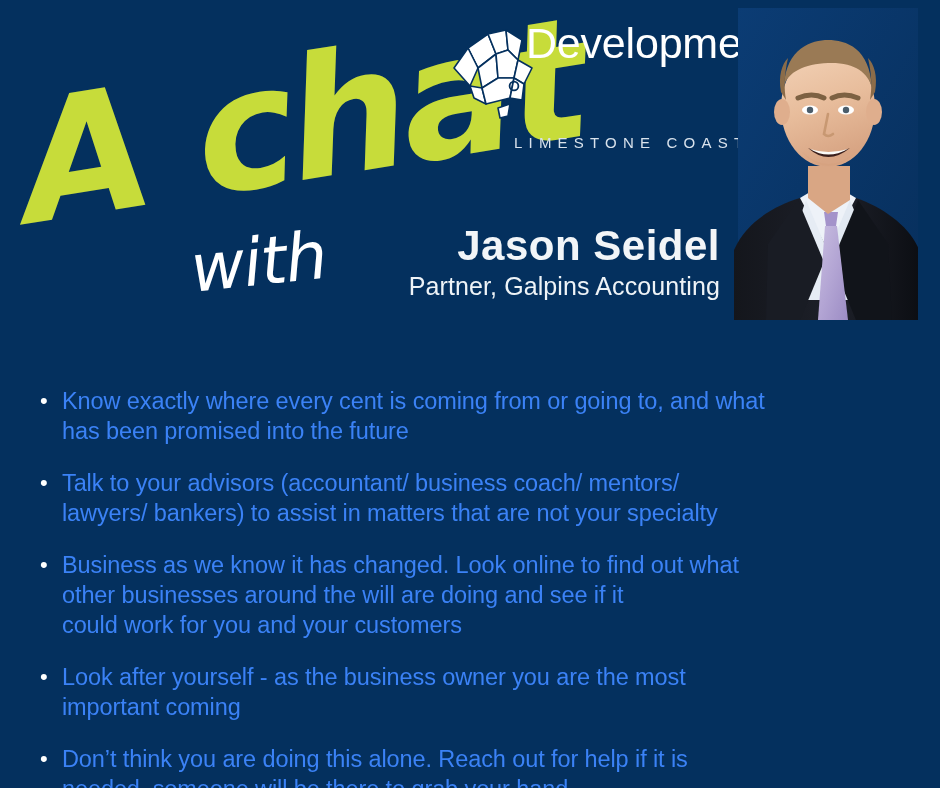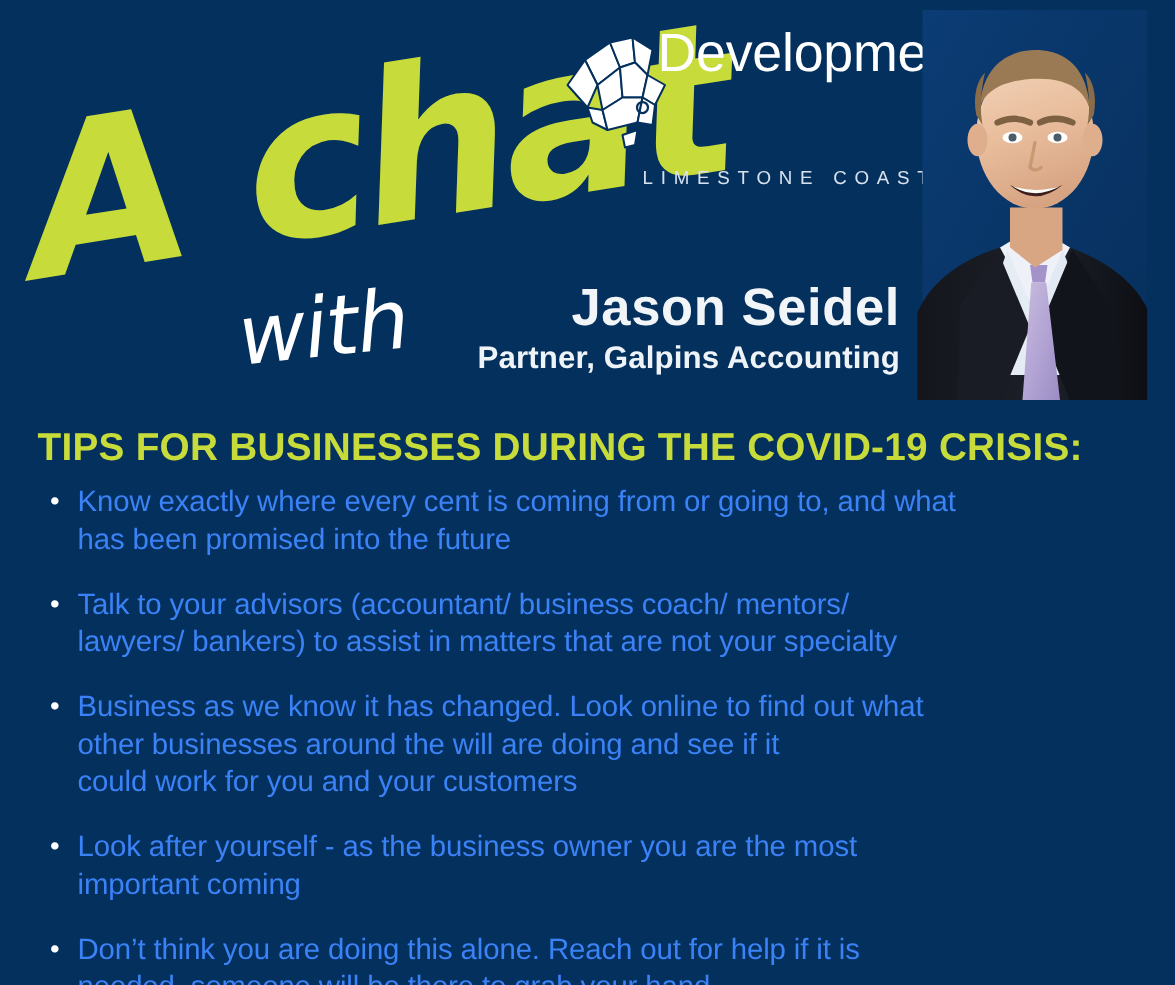--- a/index.html
+++ b/index.html
@@ -113,21 +113,21 @@
   #speaker-name {
     color: #f2f5f8;
     font-size: 42px;
     font-weight: 700;
     letter-spacing: 0.5px;
     line-height: 1.05;
   }
   #speaker-role {
     color: #eef3f7;
     font-size: 25px;
-    font-weight: 700;
+    font-weight: 400;
     letter-spacing: 0.1px;
     margin-top: 4px;
   }
 
   
   #tips-heading {
     position: absolute;
     left: 30px;
     top: 340px;
     color: #c7dc3a;
@@ -283,21 +283,20 @@
         <path d="M74 152 Q100 180 128 152 Q100 176 74 152 Z" fill="#d49f7c" opacity="0.45"></path>
       </g>
     </svg>
   </div>
 
   <div id="speaker">
     <div id="speaker-name">Jason Seidel</div>
     <div id="speaker-role">Partner, Galpins Accounting</div>
   </div>
 
-  <div id="tips-heading">TIPS FOR BUSINESSES DURING THE COVID-19 CRISIS:</div>
 
   <div id="tips-list">
 
     <div class="tip-item">
       <div class="tip-bullet">•</div>
       <div class="tip-text">Know exactly where every cent is coming from or going to, and what
 has been promised into the future</div>
     </div>
 
     <div class="tip-item">

